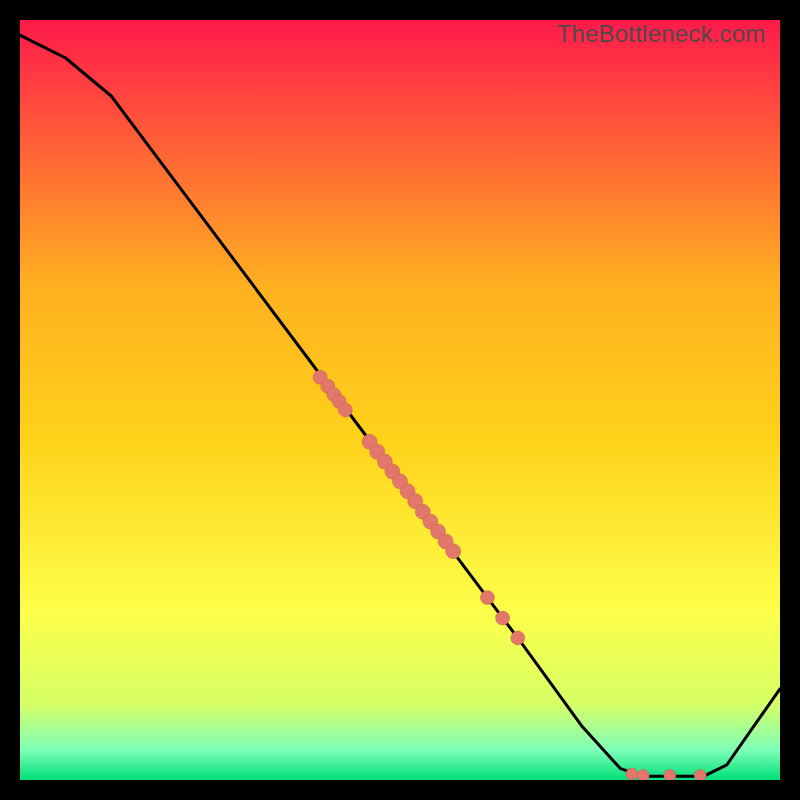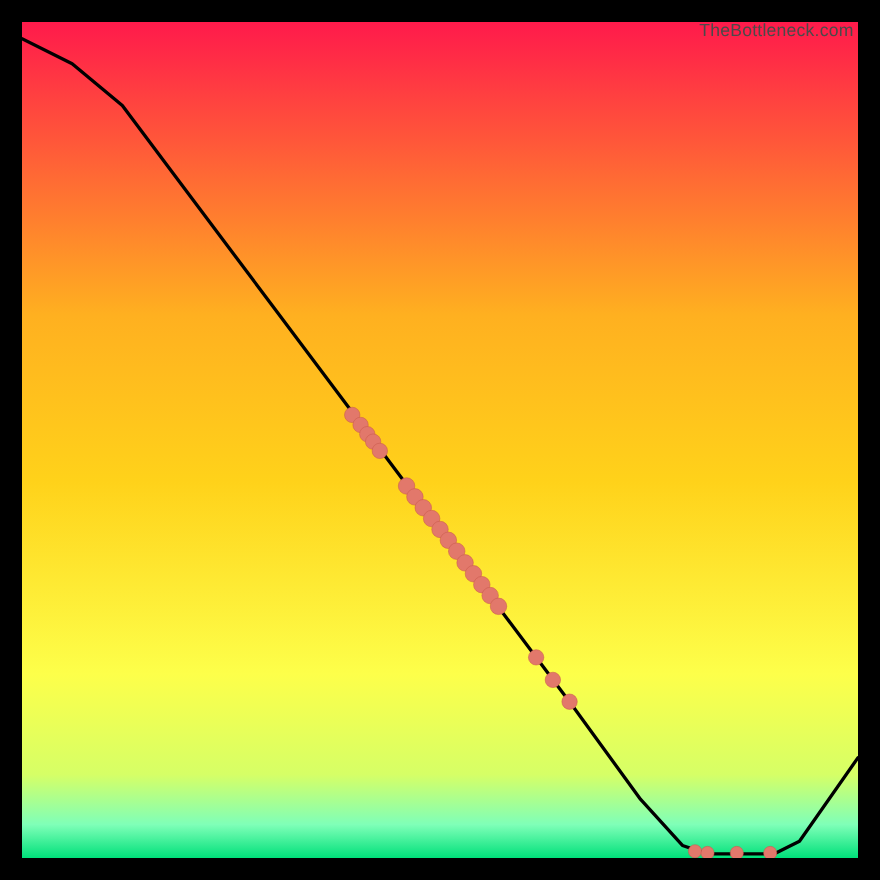--- a/index.html
+++ b/index.html
@@ -22,23 +22,23 @@
   .plot {
     position: absolute;
     left: 0;
     top: 0;
     width: 760px;
     height: 760px;
   }
   .watermark {
     position: absolute;
     top: 0;
-    right: 4px;
+    right: 14px;
     color: #4a4a4a;
-    font-size: 16px;
+    font-size: 24px;
     font-weight: 500;
     letter-spacing: 0.2px;
     user-select: none;
     text-align: right;
   }
   svg { display: block; }
 </style>
 </head>
 <body>
 

